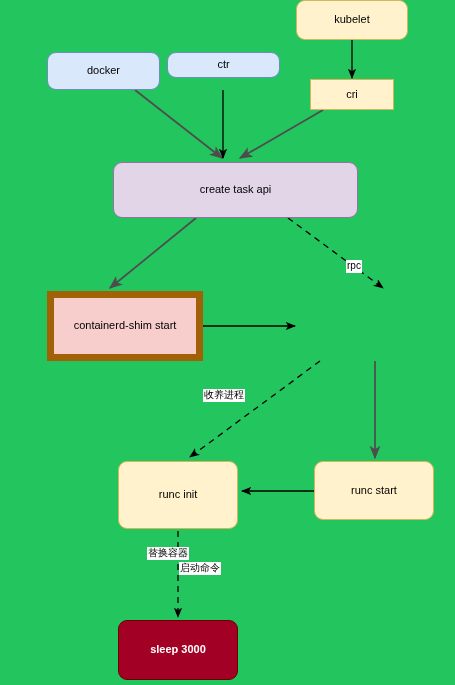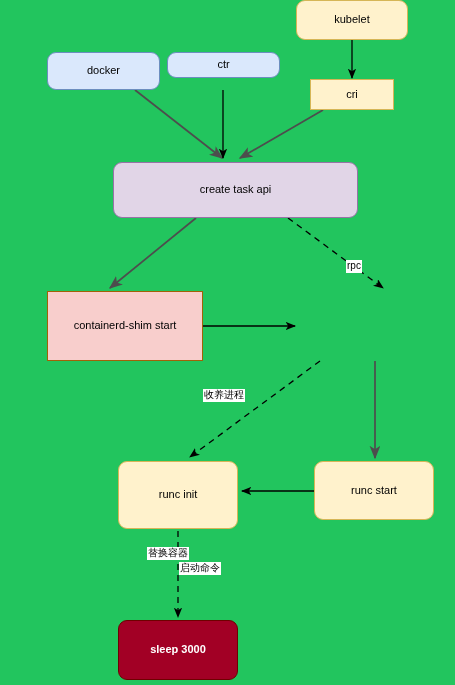--- a/index.html
+++ b/index.html
@@ -41,21 +41,21 @@
     display: block;
     padding: 0 4px;
     white-space: nowrap;
   }
   .rounded { border-radius: 9px; }
   .square  { border-radius: 0; }
 
   .n-blue   { background: #dae8fc; border: 1px solid #6c8ebf; }
   .n-yellow { background: #fff2cc; border: 1px solid #d6b656; }
   .n-purple { background: #e1d5e7; border: 1px solid #9673a6; }
-  .n-pink   { background: #f8cecc; border: 1px solid #a16207; }
+  .n-pink   { background: #f8cecc; border: 7px solid #a16207; }
   .n-darkred{ background: #a20025; border: 1px solid #6f0000; color: #ffffff; font-weight: bold; }
 
   .edge-label {
     position: absolute;
     font-size: 10px;
     color: #000000;
     background: #ffffff;
     line-height: 1.25;
     text-align: center;
     white-space: pre;

